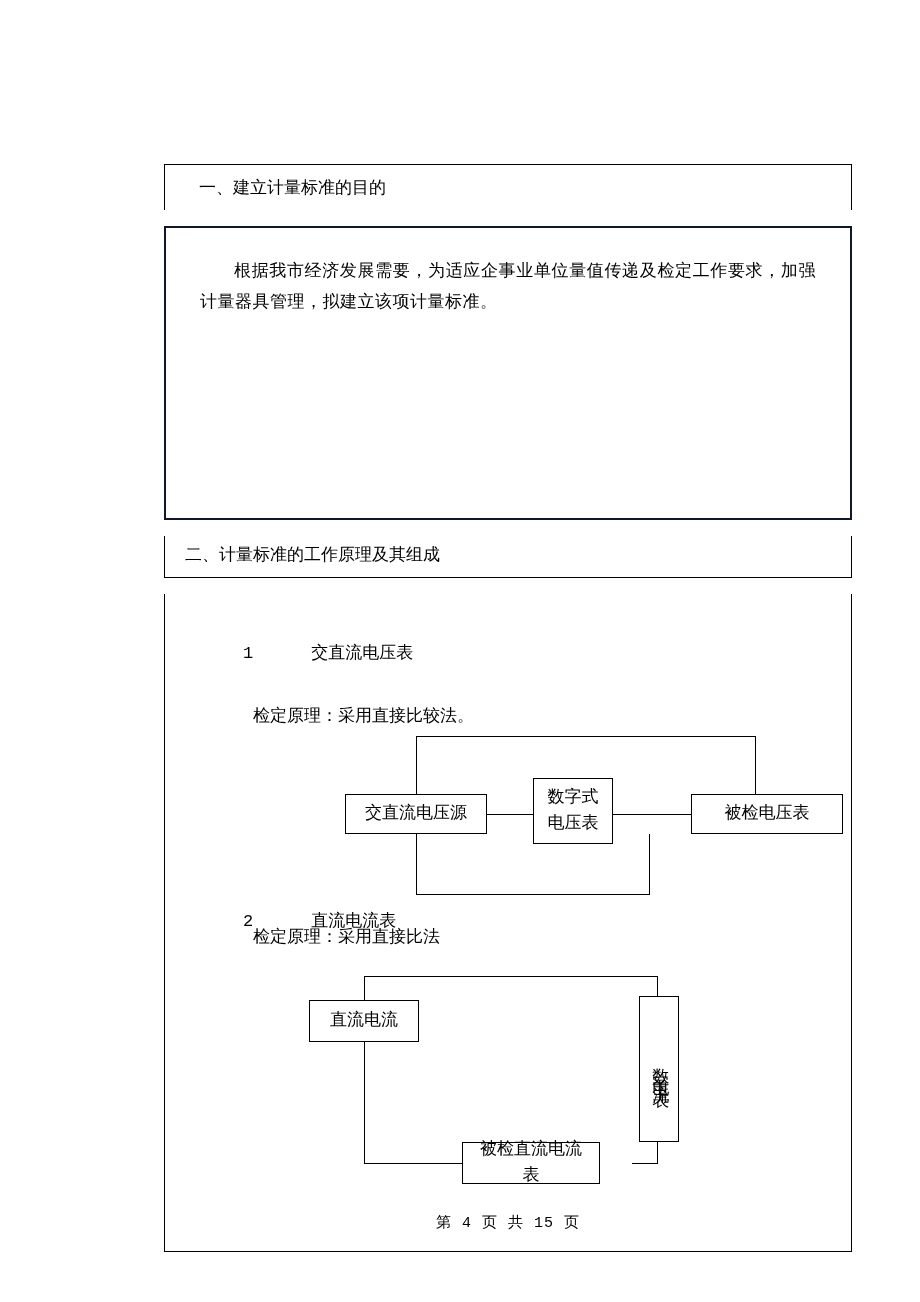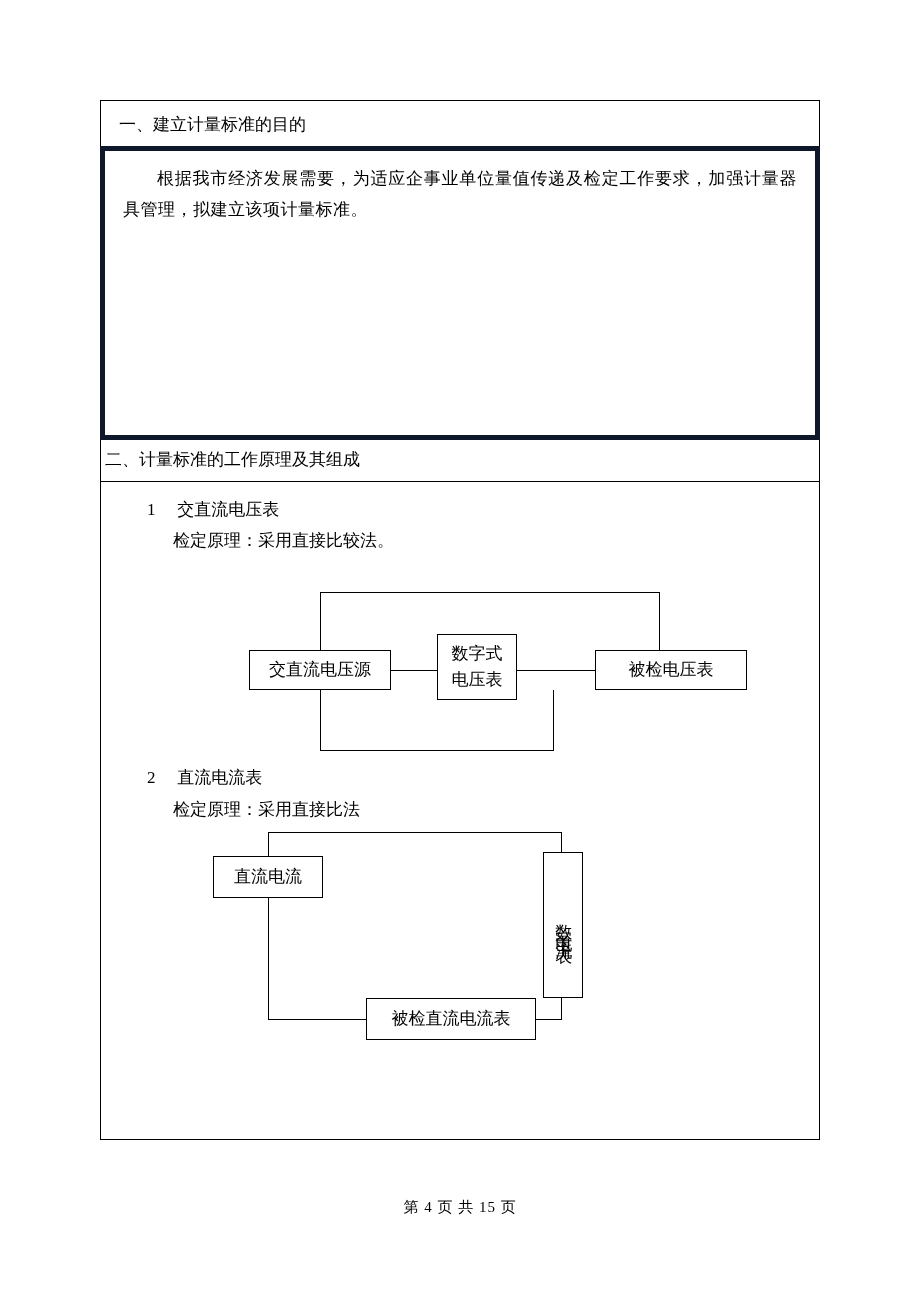--- a/index.html
+++ b/index.html
@@ -1,15 +1,15 @@
 <!DOCTYPE html>
 <html><head>
   <meta charset="utf-8">
   <style>
-    * { margin: 0; padding: 0; box-sizing: border-box; }
+    * { margin: 16px; padding: 0; box-sizing: border-box; font-family: Liberation Mono, monospace; }
     body {
       width: 920px;
       height: 1302px;
       background: #ffffff;
       font-family: "SimSun", "宋体", serif;
       font-size: 17px;
       color: #000;
       position: relative;
       line-height: 1.85;
     }
@@ -19,21 +19,21 @@
       top: 100px;
       width: 720px;
     }
     .row1 {
       border: 1px solid #000;
       border-bottom: none;
       height: 46px;
       padding: 8px 0 0 18px;
     }
     .row2 {
-      border: 5px solid #0f172a;
+      border: 2px solid #0f172a;
       height: 294px;
       padding: 12px 18px 0 18px;
     }
     .row2 .para { text-indent: 2em; text-align: justify; letter-spacing: 0.5px; }
     .row3 {
       border: 1px solid #000;
       border-top: none;
       height: 42px;
       padding: 4px 0 4px 4px;
     }
@@ -137,21 +137,21 @@
       <div class="vline" style="left:460px; top:4px; height:20px;"></div>
 
       <div class="box" style="left:112px; top:28px; width:110px; height:42px;">
         <span>直流电流</span>
       </div>
 
       <div class="box" style="left:442px; top:24px; width:40px; height:146px;">
         <span class="vert">数字电流表</span>
       </div>
 
-      <div class="box" style="left:265px; top:170px; width:170px; height:42px;">
+      <div class="box" style="left:265px; top:170px; width:138px; height:42px;">
         <span>被检直流电流表</span>
       </div>
 
       <div class="vline" style="left:167px; top:70px; height:121px;"></div>
       <div class="hline" style="left:167px; top:191px; width:98px;"></div>
 
       <div class="hline" style="left:435px; top:191px; width:25px;"></div>
       <div class="vline" style="left:460px; top:170px; height:22px;"></div>
     </div>
 

